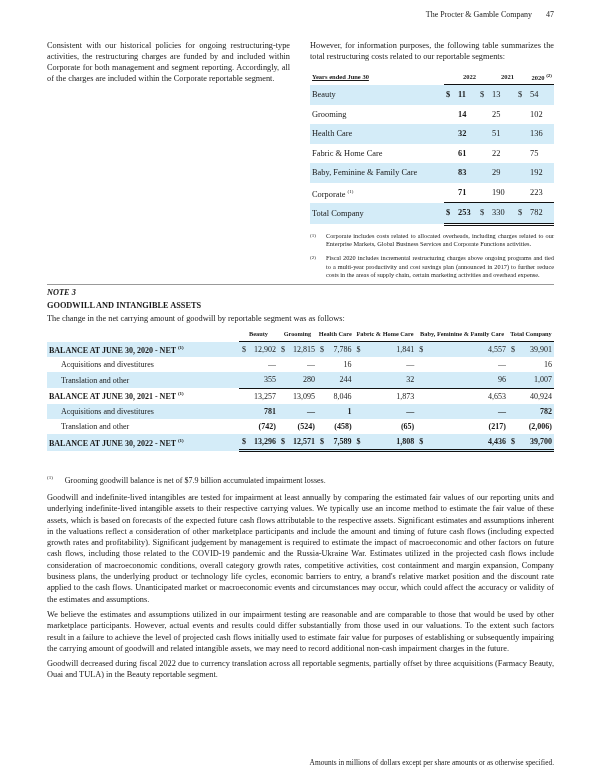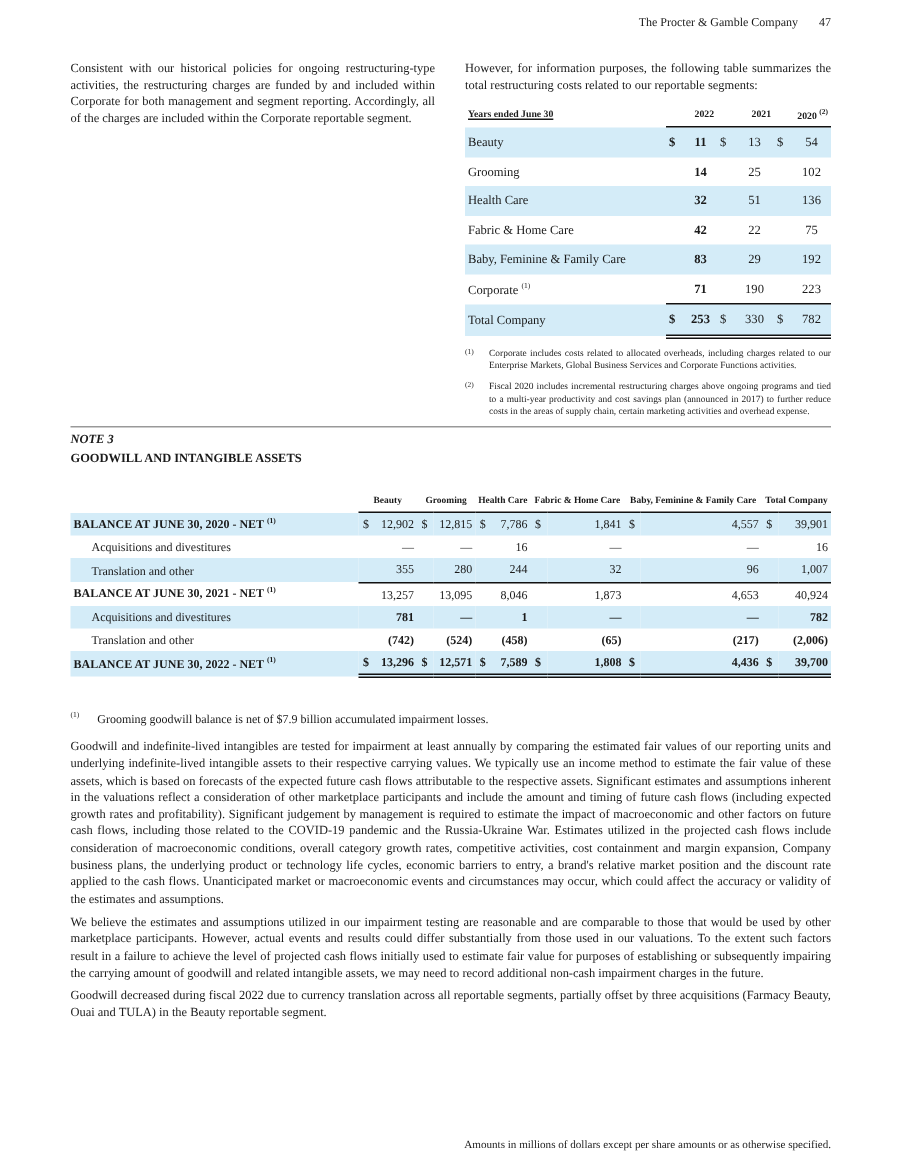--- a/index.html
+++ b/index.html
@@ -7,21 +7,21 @@
        font-family:"Liberation Serif","DejaVu Serif",serif;color:#1a1a1a;}
   .hdr{position:absolute;top:10px;right:46px;font-size:8px;margin-left:44px;}
   .hdr .pg{margin-left:14px;}
   .col-left{position:absolute;left:47px;top:40px;width:243px;font-size:8.3px;line-height:11px;text-align:justify;}
   .col-right{position:absolute;left:310px;top:40px;width:244px;font-size:8.3px;line-height:11px;}
   .col-right p{margin:0;text-align:justify;}
   table{border-collapse:collapse;}
   .rt{width:244px;margin-top:8px;font-size:8.4px;}
   .rt th{font-size:6.5px;font-weight:bold;padding:0 2px 1px;text-align:right;border-bottom:1.5px solid #111;}
   .rt th.lbl{text-align:left;text-decoration:underline;border-bottom:none;}
-  .rt td{height:19.5px;padding:0 2px;text-align:center;}
+  .rt td{height:19.5px;padding:0 2px;text-align:left;}
   .rt td.lbl{text-align:left;}
   .rt td.cur{width:8px;text-align:left;font-weight:bold;}
   .rt td.v22{font-weight:bold;width:18px;}
   .rt td.v{width:22px;}
   .rt tr.sh td{background:#d4ecf8;}
   .rt tr.tot td.num{border-top:1px solid #111;border-bottom:3px double #111;}
   .fn{display:flex;font-size:6.3px;line-height:8.4px;margin-top:6px;}
   .fn .m{width:16px;flex:none;font-size:5px;}
   .fn .t{text-align:justify;}
   sup{font-size:5px;}
@@ -92,21 +92,21 @@
   <td class="cur num"></td>
           <td class="v22 num">32</td>
   <td class="cur num" style="font-weight:normal"></td>
           <td class="v num">51</td>
   <td class="cur num" style="font-weight:normal"></td>
           <td class="v num">136</td>
         </tr>
         <tr>
           <td class="lbl">Fabric &amp; Home Care</td>
   <td class="cur num"></td>
-          <td class="v22 num">42</td>
+          <td class="v22 num">61</td>
   <td class="cur num" style="font-weight:normal"></td>
           <td class="v num">22</td>
   <td class="cur num" style="font-weight:normal"></td>
           <td class="v num">75</td>
         </tr>
         <tr class="sh">
           <td class="lbl">Baby, Feminine &amp; Family Care</td>
   <td class="cur num"></td>
           <td class="v22 num">83</td>
   <td class="cur num" style="font-weight:normal"></td>
@@ -144,20 +144,21 @@
         <span class="t">Fiscal 2020 includes incremental restructuring charges above ongoing programs and tied to a multi-year productivity and cost savings plan (announced in 2017) to further reduce costs in the areas of supply chain, certain marketing activities and overhead expense.</span>
       </div>
     </div>
 </div>
 
 <div class="divider"></div>
 
 <div class="note">
   <div class="n">NOTE 3</div>
   <div class="ttl">GOODWILL AND INTANGIBLE ASSETS</div>
+  <div class="intro">The change in the net carrying amount of goodwill by reportable segment was as follows:</div>
 </div>
 
 <table class="gt">
   <thead>
     <tr id="gt-head">
         <th class="empty" style="width:190px"></th>
         <th colspan="2">Beauty</th>
         <th colspan="2">Grooming</th>
         <th colspan="2">Health Care</th>
         <th colspan="2">Fabric &amp; Home Care</th>

